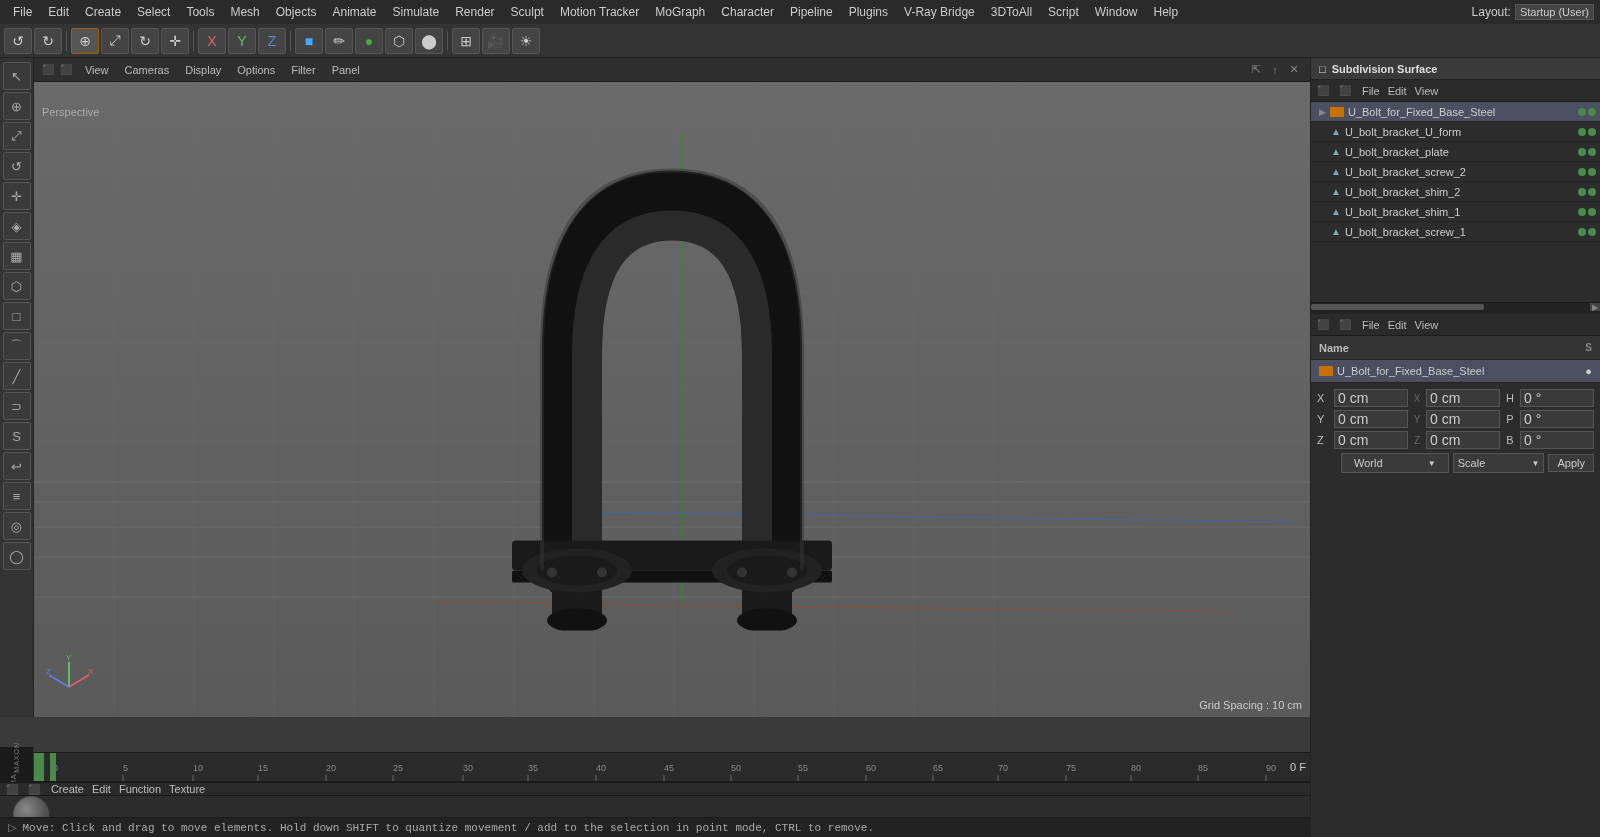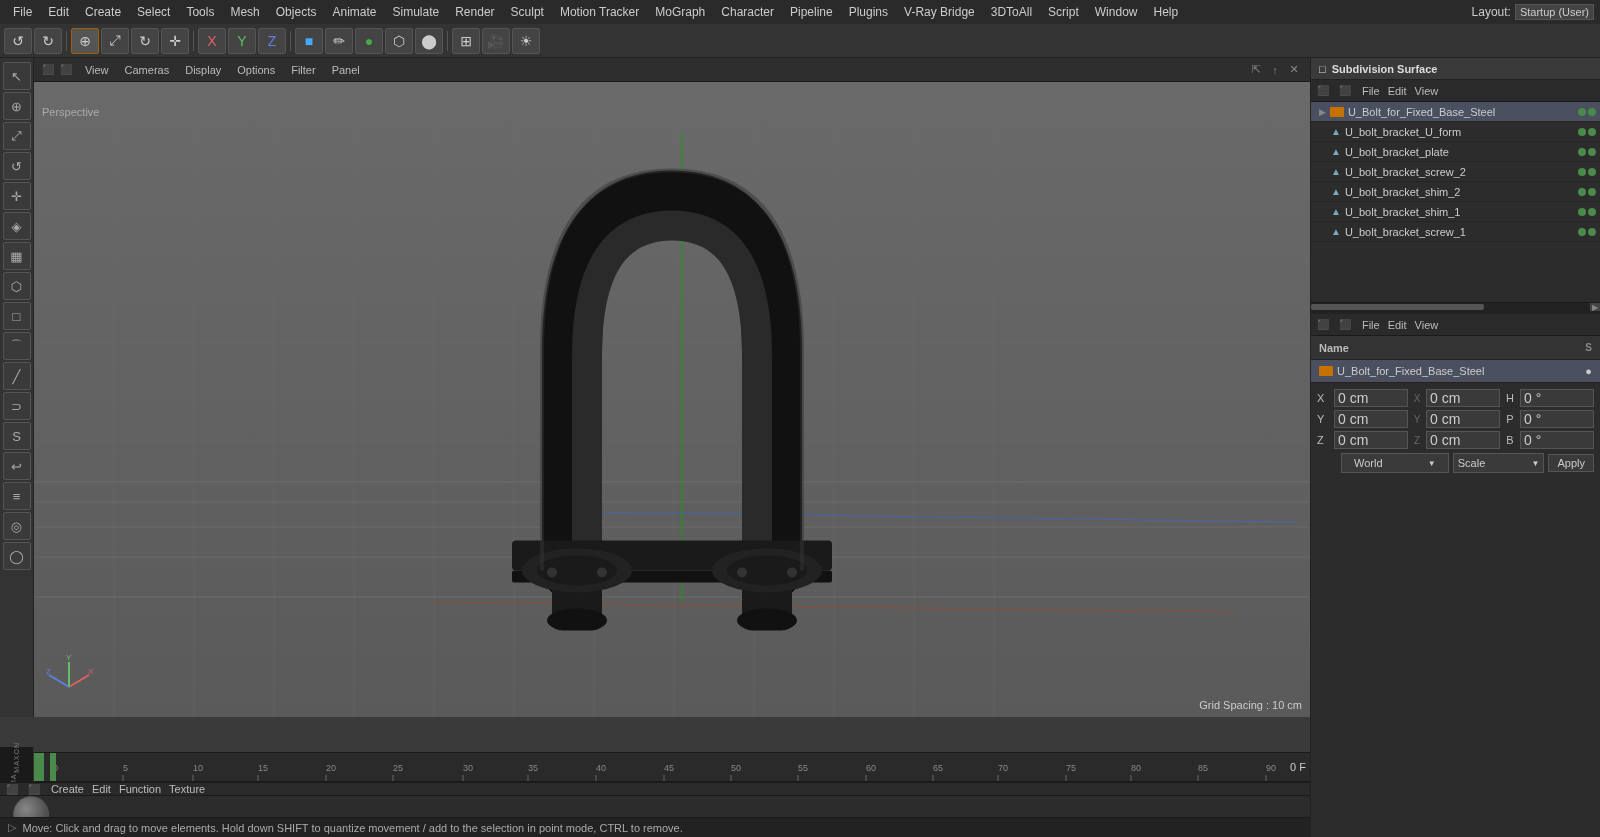--- a/index.html
+++ b/index.html
@@ -511,20 +511,21 @@
       gap: 6px;
       border-top: 1px solid #1a1a1a;
     }
     .status-icon {
       color: #888;
       font-size: 11px;
     }
     .status-text {
       color: #aaa;
       font-size: 11px;
+      font-family: Liberation Mono, monospace;
     }
 
     
     #maxon-logo {
       position: absolute;
       left: 0;
       bottom: 35px;
       width: 34px;
       height: 55px;
       background: #1a1a1a;

